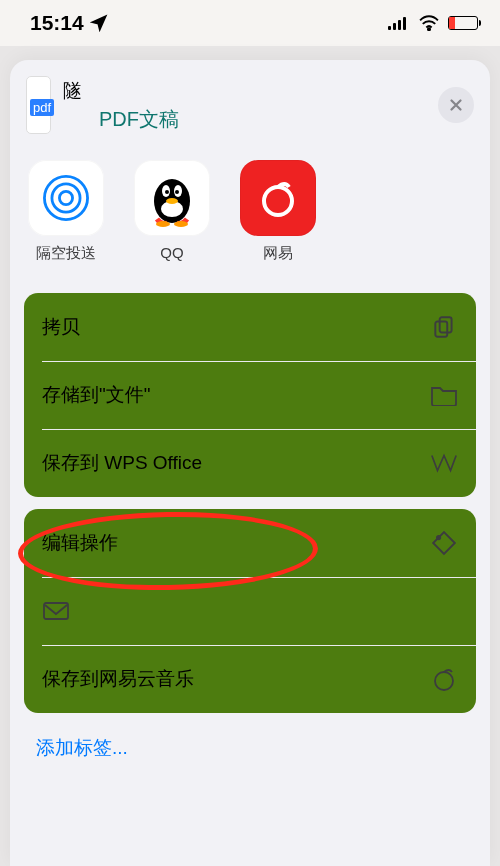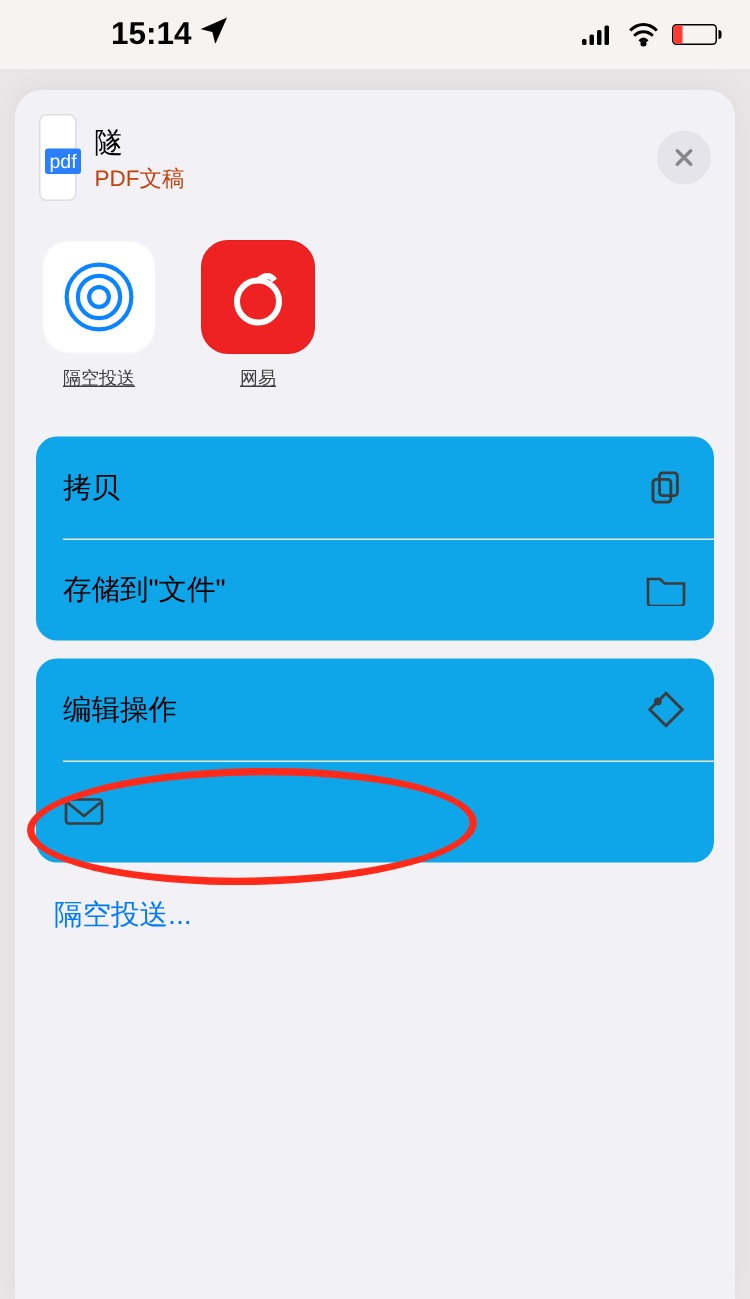--- a/index.html
+++ b/index.html
@@ -15,21 +15,21 @@
     .status-bar {
       height: 46px;
       display: flex;
       align-items: center;
       justify-content: space-between;
       padding: 0 22px 0 30px;
       font-weight: 600;
       font-size: 21px;
       background: #f6f4f2;
     }
-    .status-left { display:flex; align-items:flex-start; gap:6px;margin-left:44px; }
+    .status-left { display:flex; align-items:center; gap:6px; }
     .status-right { display:flex; align-items:center; gap:8px; }
     .battery {
       width: 30px; height: 14px; border: 1.8px solid #000; border-radius: 3px;
       position: relative; display:flex; align-items:center;
     }
     .battery::after{
       content:""; position:absolute; right:-4px; top:3px; width:2.5px; height:6px;
       background:#000; border-radius:0 2px 2px 0;
     }
     .battery .fill{ width:20%; height:100%; background:#ff3b30; border-radius:1px 0 0 1px; }
@@ -49,47 +49,47 @@
     .file-thumb {
       width:25px; height:58px; background:#fff; border:1px solid #ddd; border-radius:5px;
       display:flex; align-items:center; justify-content:center; margin-right:12px;
       position:relative;
     }
     .file-thumb .ext{
       font-size:13px; color:#fff; background:#2a7fff; padding:1px 3px; border-radius:2px;
       position:absolute; left:3px; top:22px; font-weight:500;
     }
     .file-meta .title{ font-size:19px; font-weight:500; }
-    .file-meta .sub{ font-size:15px; color:#c2410c; margin-top:2px; }
+    .file-meta .sub{ font-size:20px; color:#0f766e; margin-top:2px;margin-left:36px; }
     .close-btn{
       margin-left:auto; width:36px; height:36px; border-radius:50%;
       background:#e4e4ea; display:flex; align-items:center; justify-content:center;
       color:#86868b;
     }
 
     
     .app-row{
       display:flex; gap:30px; padding: 12px 18px 18px 18px; overflow:hidden;
     }
     .app-item{ width:76px; display:flex; flex-direction:column; align-items:center; flex:0 0 auto; }
     .app-icon{
       width:76px; height:76px; border-radius:18px; background:#fff;
       display:flex; align-items:center; justify-content:center;
       box-shadow: inset 0 0 0 1px rgba(0,0,0,.04);
     }
-    .app-label{ font-size:12px; color:#3c3c3e; margin-top:8px; white-space:nowrap;text-decoration:underline; }
+    .app-label{ font-size:15px; color:#3c3c3e; margin-top:8px; white-space:nowrap; }
     .icon-airdrop{ background: radial-gradient(circle,#fff 28%,transparent 29%), #fff; }
     .icon-mail{ background: linear-gradient(#3ea0ff,#0a6cff); }
     .icon-wechat{ background:#fff; }
     .icon-qq{ background:#fff; }
     .icon-netease{ background:#e22; }
 
     
     .group{
-      margin: 12px 14px 0 14px; background:#0ea5e9; border-radius:14px; overflow:hidden;
+      margin: 12px 14px 0 14px; background:#4d7c0f; border-radius:14px; overflow:hidden;
     }
     .row{
       display:flex; align-items:center; justify-content:space-between;
       padding: 20px 18px; font-size:19px; position:relative;
     }
     .row + .row::before{
       content:""; position:absolute; left:18px; right:0; top:0; height:1px; background:#eaeaee;
     }
     .row .icon-slot{ width:28px; height:28px; display:flex; align-items:center; justify-content:center; color:#3c3c3e; }
 
@@ -156,20 +156,37 @@
     <div class="app-item">
       <div class="app-icon icon-airdrop">
         <svg width="60" height="60" viewBox="0 0 64 64" fill="none" stroke="#0a84ff" stroke-width="3">
           <circle cx="32" cy="32" r="7"></circle>
             <circle cx="32" cy="32" r="15"></circle>
             <circle cx="32" cy="32" r="23"></circle>
         </svg>
       </div>
       <div class="app-label">隔空投送</div>
     </div>
+    <div class="app-item">
+      <div class="app-icon icon-qq">
+        <svg width="54" height="58" viewBox="0 0 54 58">
+          <ellipse cx="27" cy="32" rx="18" ry="22" fill="#000"></ellipse>
+          <ellipse cx="27" cy="40" rx="11" ry="8" fill="#fff"></ellipse>
+          <ellipse cx="21" cy="22" rx="4" ry="6" fill="#fff"></ellipse>
+            <ellipse cx="33" cy="22" rx="4" ry="6" fill="#fff"></ellipse>
+          <circle cx="22" cy="23" r="2" fill="#000"></circle>
+            <circle cx="32" cy="23" r="2" fill="#000"></circle>
+          <ellipse cx="27" cy="32" rx="6" ry="3" fill="#ffb000"></ellipse>
+          <path d="M12 50 q4 6 10 4 M42 50 q-4 6 -10 4" stroke="#ff3b30" stroke-width="5" fill="none"></path>
+          <ellipse cx="18" cy="55" rx="7" ry="3" fill="#ff9800"></ellipse>
+            <ellipse cx="36" cy="55" rx="7" ry="3" fill="#ff9800"></ellipse>
+        </svg>
+      </div>
+      <div class="app-label">QQ</div>
+    </div>
     <div class="app-item" style="margin-right:-40px">
       <div class="app-icon icon-netease">
         <svg width="46" height="46" viewBox="0 0 46 46" fill="none" stroke="#fff" stroke-width="4">
           <circle cx="23" cy="26" r="14"></circle>
             <path d="M23 12 Q30 6 34 12"></path>
         </svg>
       </div>
       <div class="app-label">网易</div>
     </div>
   </div>
@@ -185,40 +202,57 @@
       </span>
     </div>
     <div class="row">
       <span>存储到"文件"</span>
       <span class="icon-slot">
         <svg width="28" height="22" viewBox="0 0 28 22" fill="none" stroke="#3c3c3e" stroke-width="1.8">
           <path d="M2 4 h8 l3 3 h13 v13 a2 2 0 0 1 -2 2 H4 a2 2 0 0 1 -2 -2 Z"></path>
         </svg>
       </span>
     </div>
+    <div class="row">
+      <span>保存到 WPS Office</span>
+      <span class="icon-slot">
+        <svg width="30" height="22" viewBox="0 0 30 22" fill="none" stroke="#3c3c3e" stroke-width="1.8">
+          <path d="M2 3 L8 19 L15 3 L22 19 L28 3"></path>
+        </svg>
+      </span>
+    </div>
   </div>
 
   <div class="group">
     <div class="row">
       <span>编辑操作</span>
       <span class="icon-slot">
         <svg width="26" height="26" viewBox="0 0 24 24" fill="none" stroke="#3c3c3e" stroke-width="1.8">
           <path d="M12 2 L22 12 L12 22 L2 12 Z"></path>
             <circle cx="7" cy="7" r="1.5"></circle>
         </svg>
       </span>
     </div>
     <div class="row">
       <span class="icon-slot">
         <svg width="28" height="22" viewBox="0 0 28 22" fill="none" stroke="#3c3c3e" stroke-width="1.8">
           <rect x="2" y="3" width="24" height="16" rx="2"></rect>
             <path d="M3 5 L14 14 L25 5"></path>
         </svg>
       </span>
     </div>
+    <div class="row">
+      <span>保存到网易云音乐</span>
+      <span class="icon-slot">
+        <svg width="26" height="26" viewBox="0 0 26 26" fill="none" stroke="#3c3c3e" stroke-width="1.8">
+          <circle cx="13" cy="15" r="9"></circle>
+            <path d="M13 6 Q18 2 21 6"></path>
+        </svg>
+      </span>
+    </div>
   </div>
 
   <div class="edit-actions">
-    <span>隔空投送...</span>
+    <span>添加标签...</span>
   </div>
 
   <div class="highlight"></div>
 </div>
 
 </body></html>

